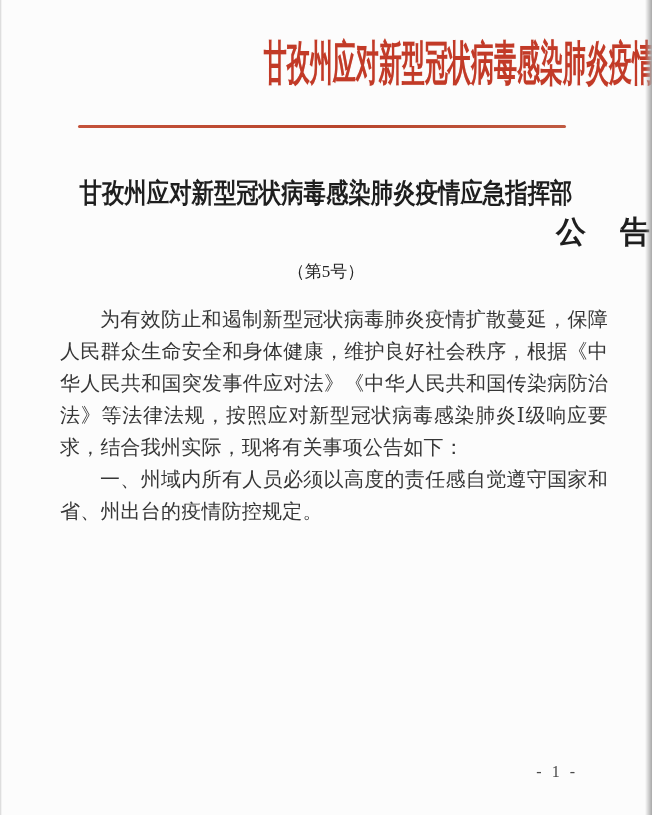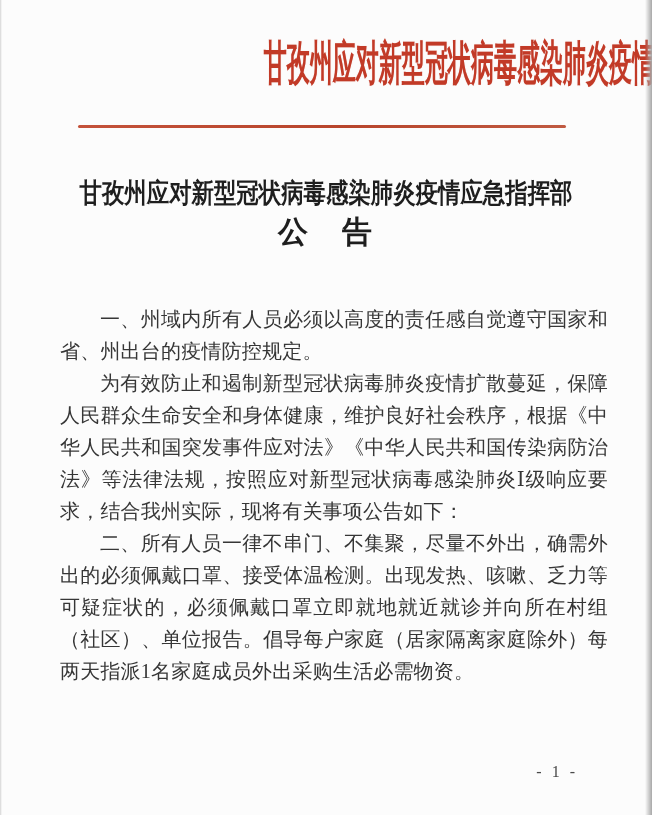--- a/index.html
+++ b/index.html
@@ -75,20 +75,21 @@
     transform: scaleX(0.83);
     transform-origin: center;
     line-height: 1.1;
   }
   .title-line2 {
     font-size: 30px;
     font-weight: bold;
     line-height: 1.1;
     margin-top: 6px;
     letter-spacing: 2px;
+    text-align: right;
   }
   .doc-number {
     font-size: 17px;
     margin-top: 12px;
     color: #222;
   }
 
   
   .body-text {
     position: absolute;
@@ -124,26 +125,26 @@
 
   <div class="letterhead">
     <span class="letterhead-text">甘孜州应对新型冠状病毒感染肺炎疫情应急指挥部</span>
   </div>
 
   <div class="red-rule"></div>
 
   <div class="title-block">
     <span class="title-line1">甘孜州应对新型冠状病毒感染肺炎疫情应急指挥部</span>
     <div class="title-line2">公　告</div>
+    <div class="doc-number">（第5号）</div>
   </div>
 
   <div class="body-text">
+    <p>为有效防止和遏制新型冠状病毒肺炎疫情扩散蔓延，保障人民群众生命安全和身体健康，维护良好社会秩序，根据《中华人民共和国突发事件应对法》《中华人民共和国传染病防治法》等法律法规，按照应对新型冠状病毒感染肺炎Ⅰ级响应要求，结合我州实际，现将有关事项公告如下：</p>
     <p>一、州域内所有人员必须以高度的责任感自觉遵守国家和省、州出台的疫情防控规定。</p>
-    <p>为有效防止和遏制新型冠状病毒肺炎疫情扩散蔓延，保障人民群众生命安全和身体健康，维护良好社会秩序，根据《中华人民共和国突发事件应对法》《中华人民共和国传染病防治法》等法律法规，按照应对新型冠状病毒感染肺炎Ⅰ级响应要求，结合我州实际，现将有关事项公告如下：</p>
-    <p>二、所有人员一律不串门、不集聚，尽量不外出，确需外出的必须佩戴口罩、接受体温检测。出现发热、咳嗽、乏力等可疑症状的，必须佩戴口罩立即就地就近就诊并向所在村组（社区）、单位报告。倡导每户家庭（居家隔离家庭除外）每两天指派1名家庭成员外出采购生活必需物资。</p>
   </div>
 
   <div class="page-number">- 1 -</div>
 
   <div class="edge-left"></div>
   <div class="edge-right"></div>
 
 </div>
 
 </body></html>

